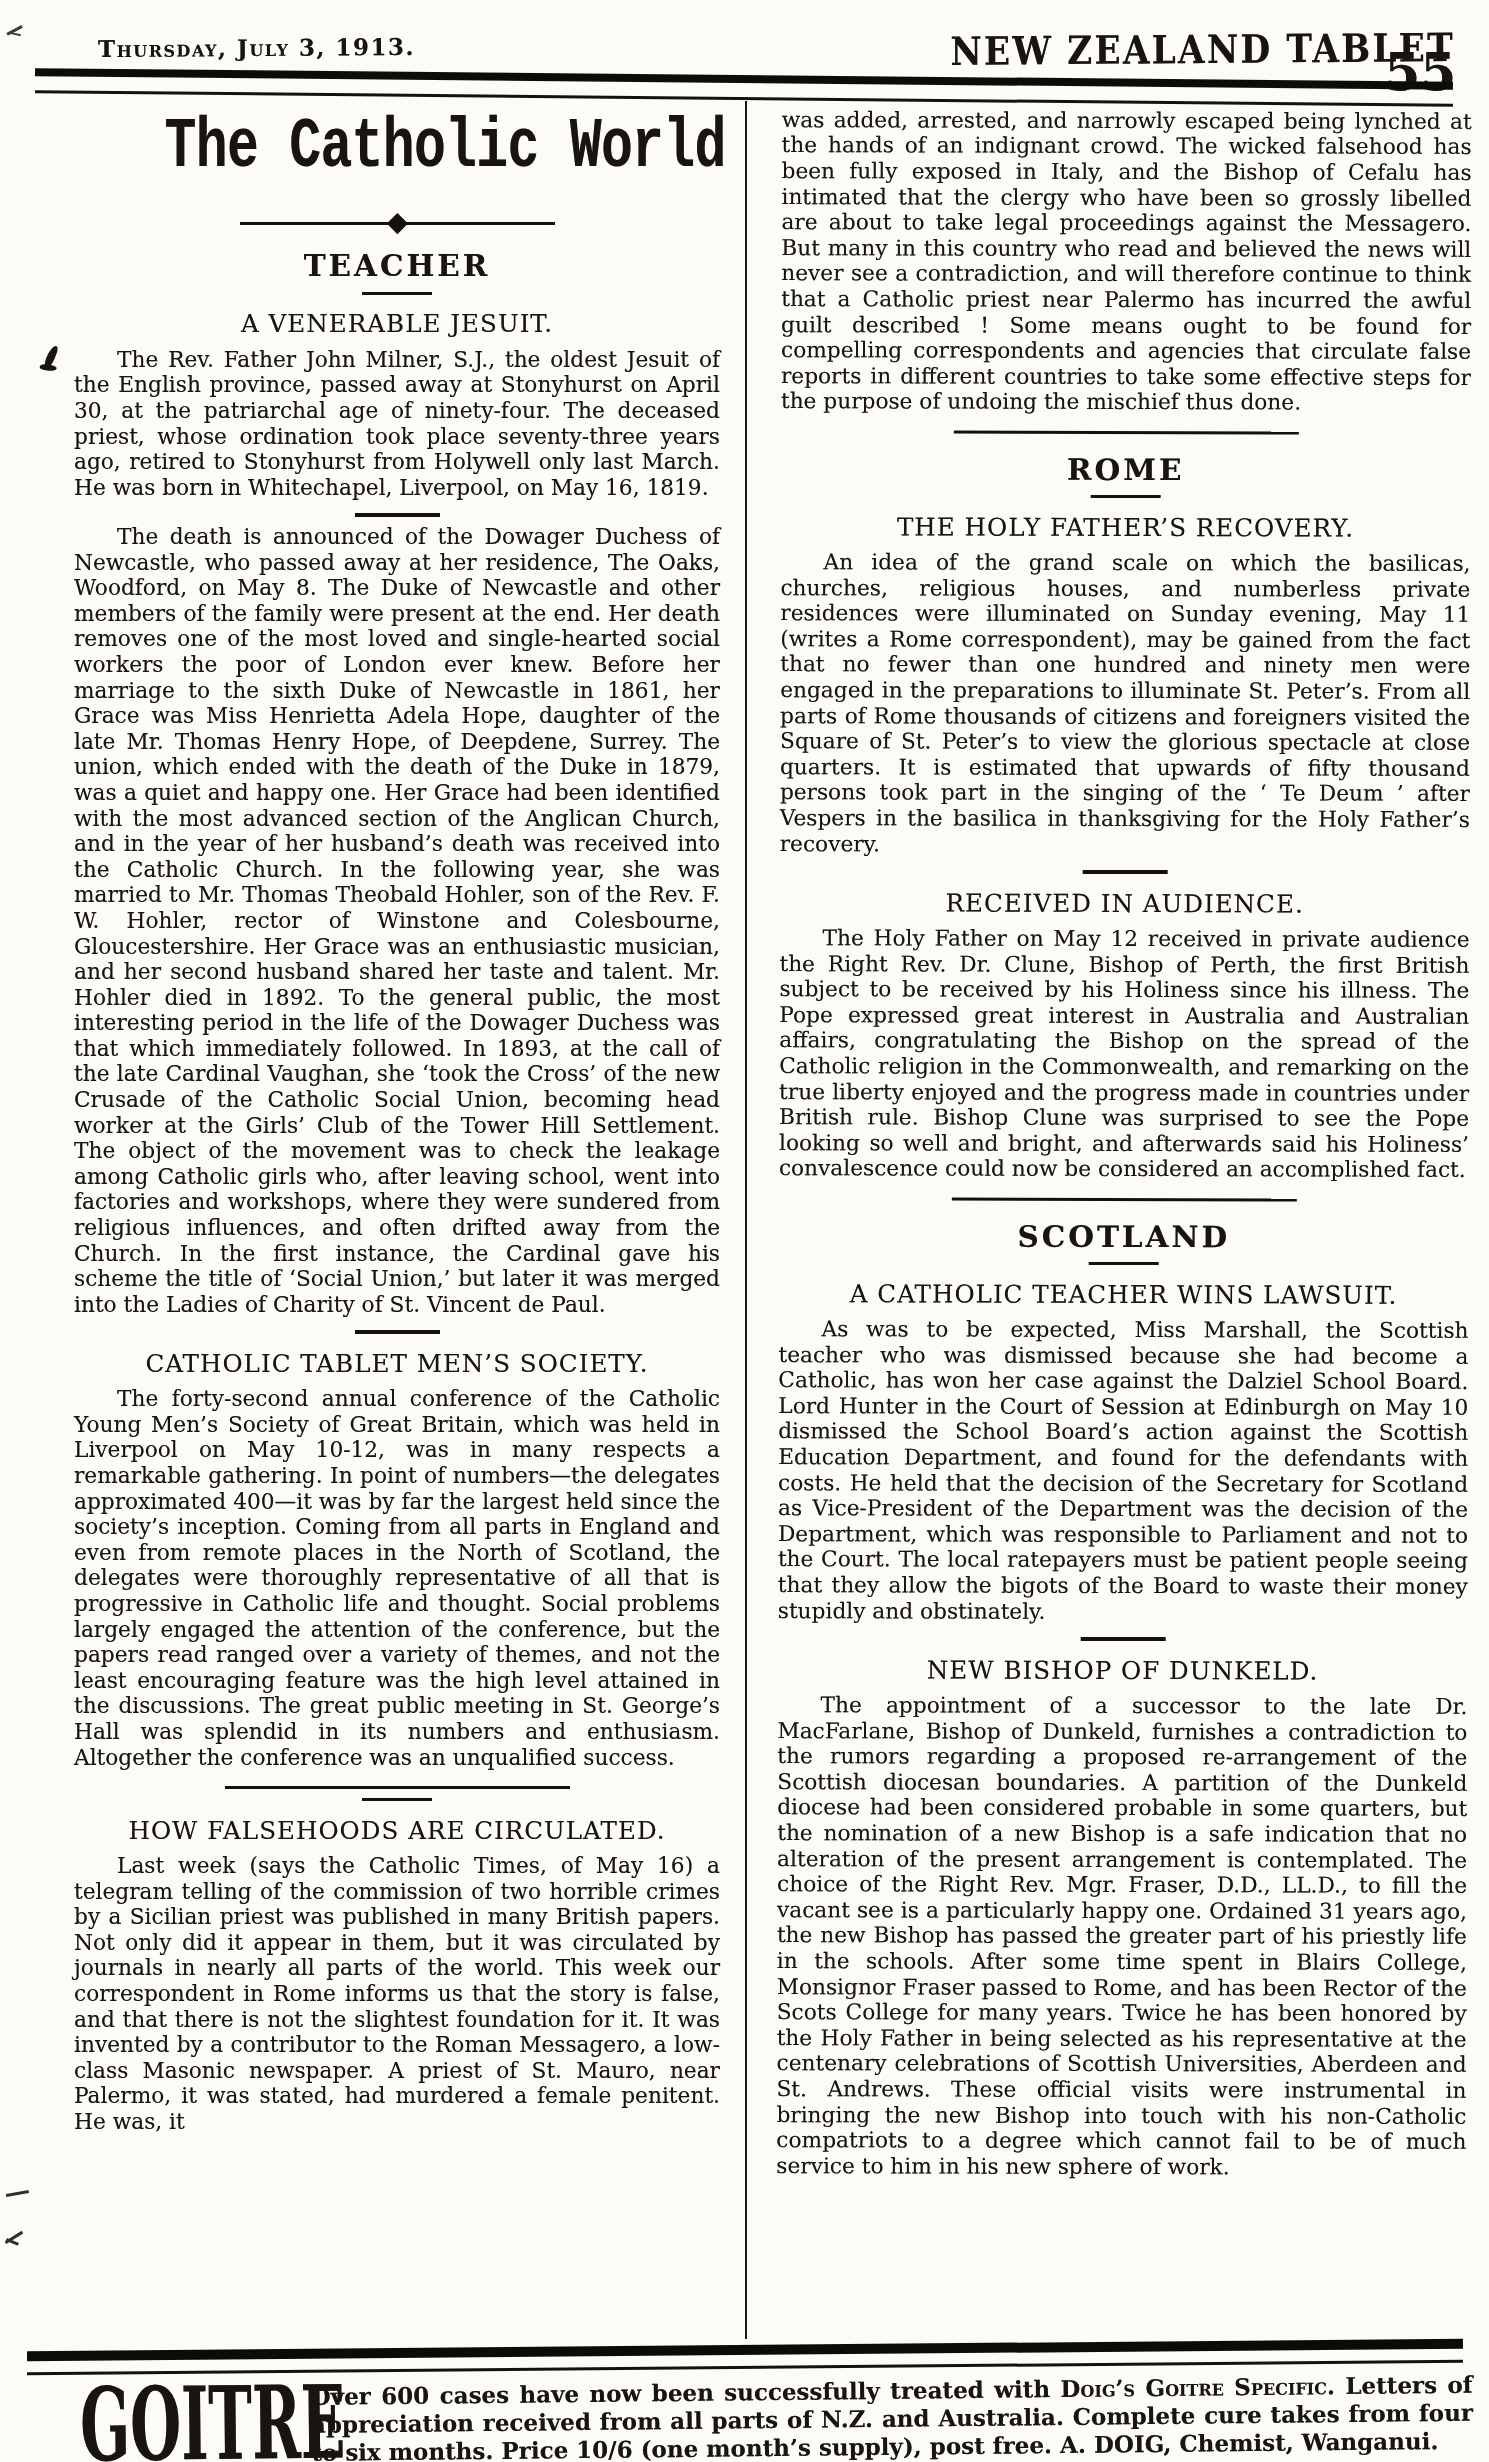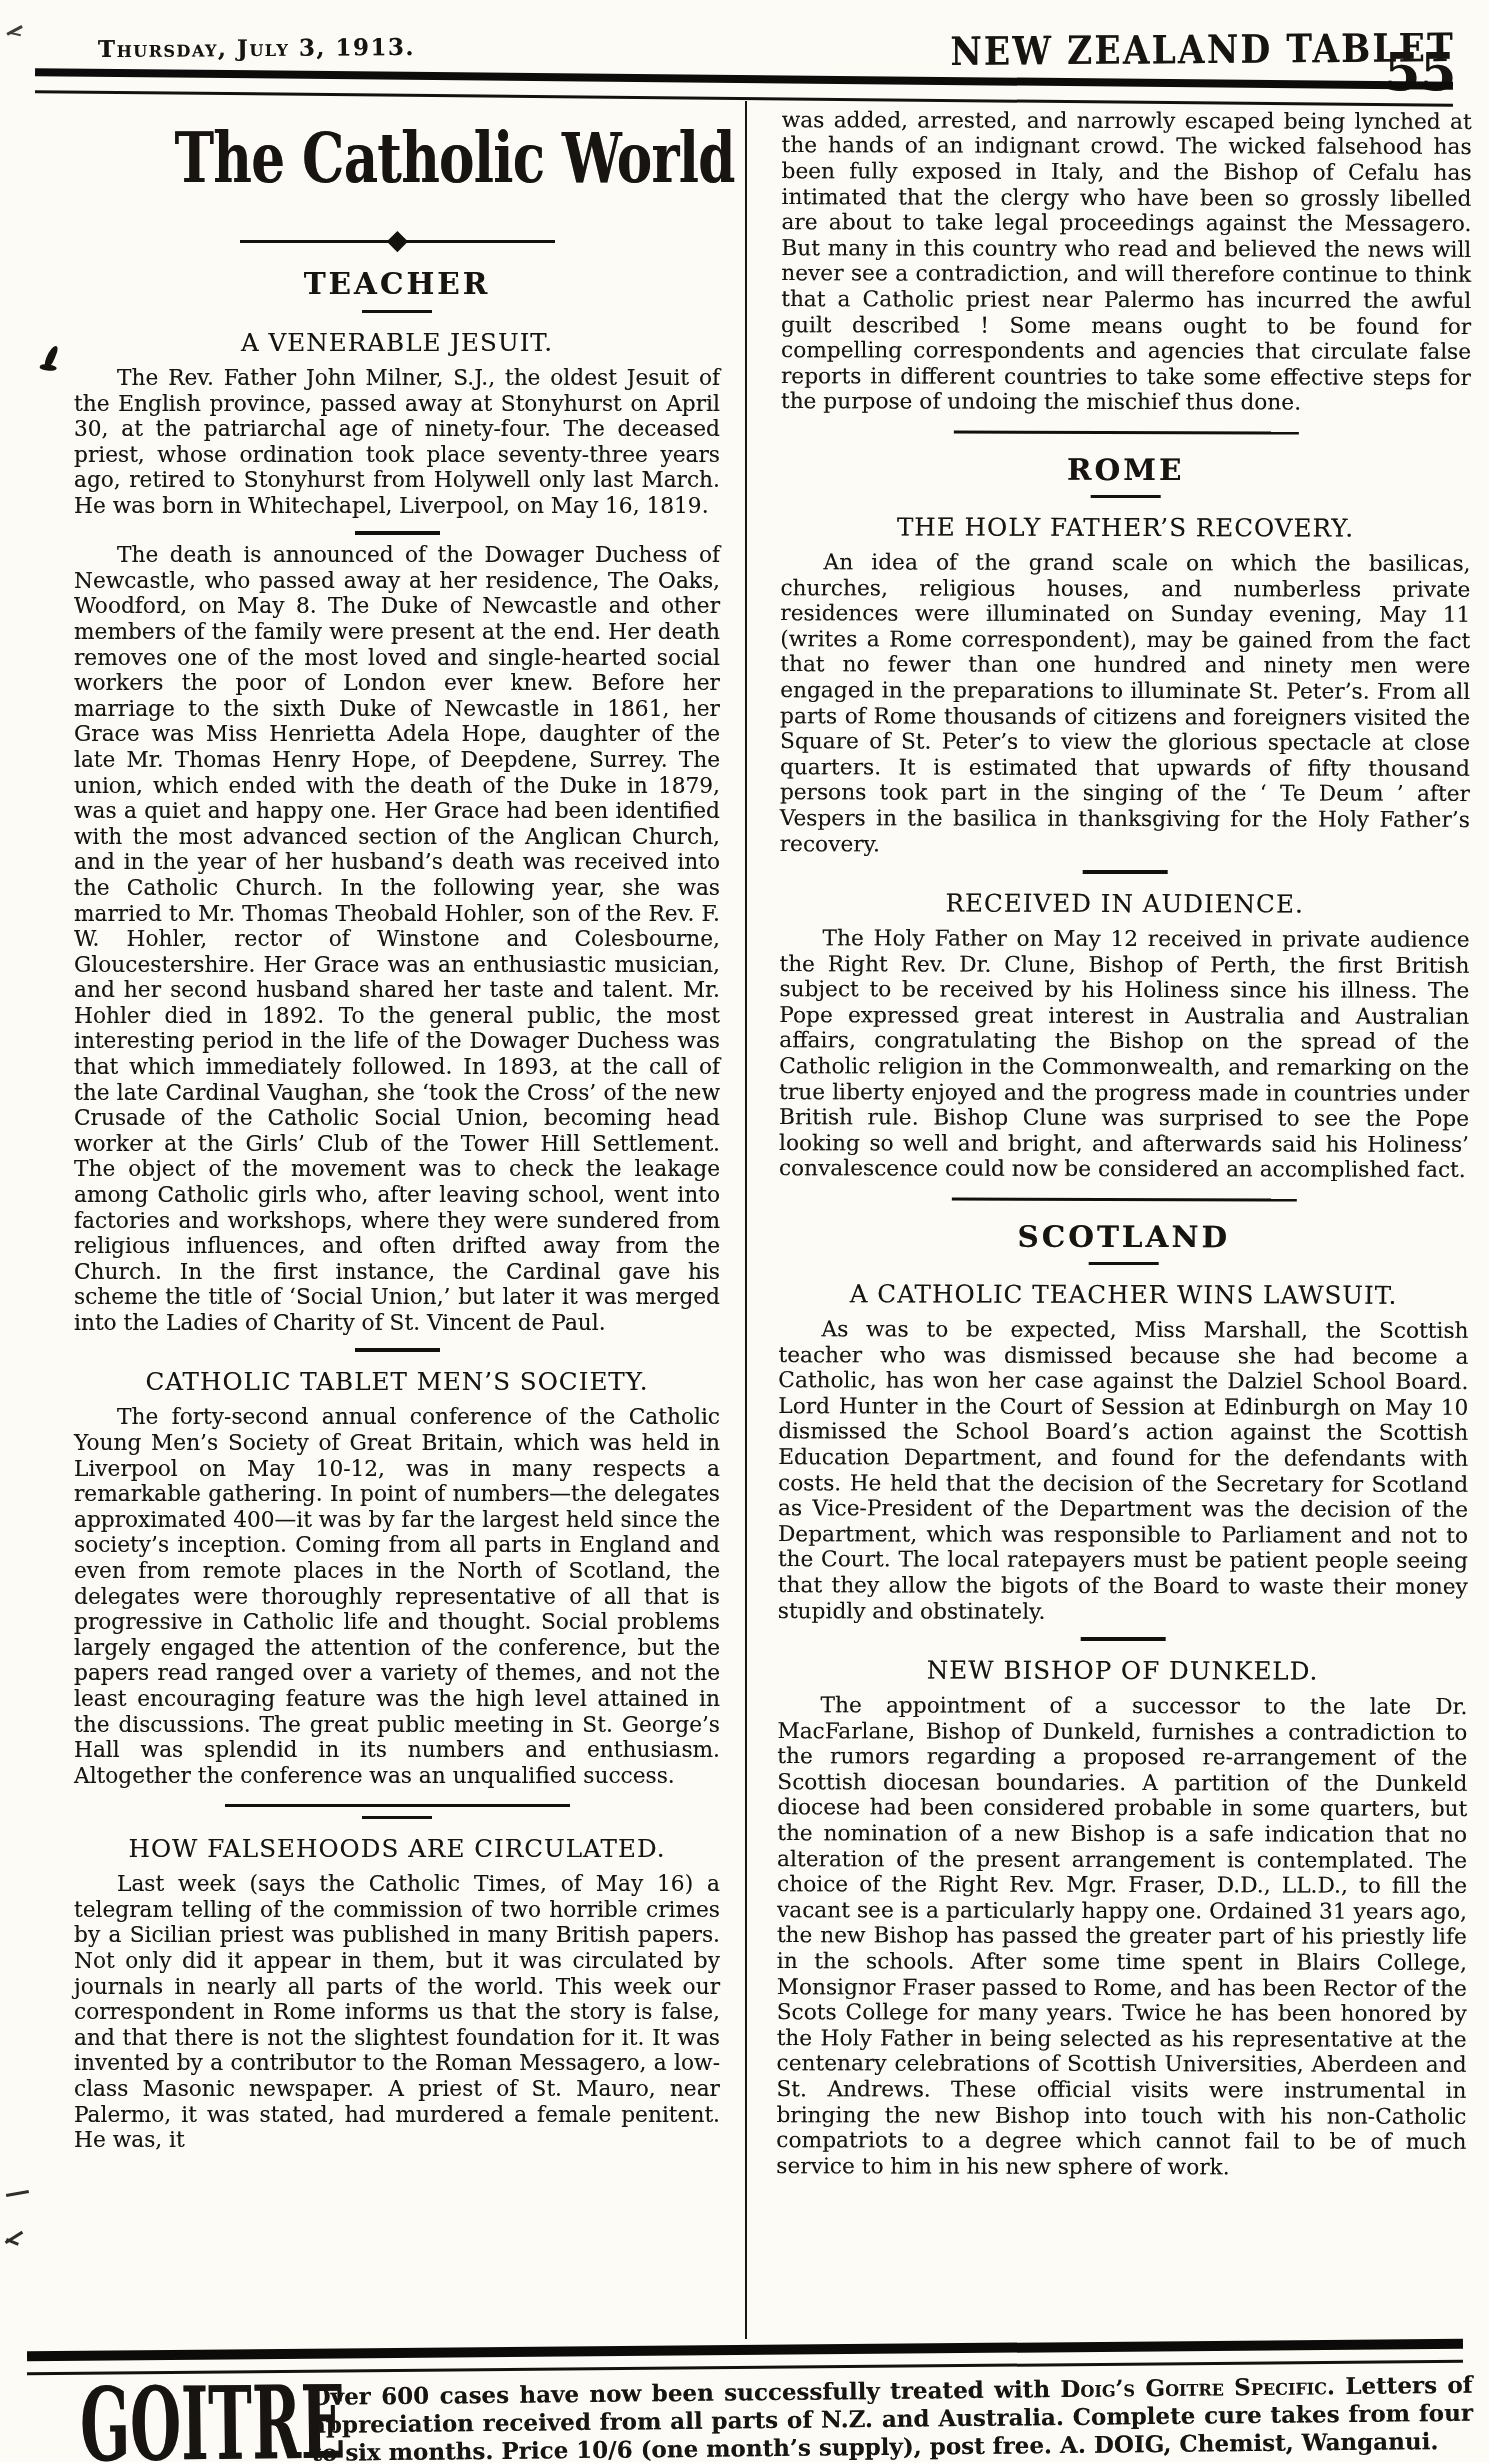--- a/index.html
+++ b/index.html
@@ -25,21 +25,21 @@
     font-size:52px; font-weight:bold;
   }
   .hdr-rule-thick { position:absolute; left:35px; top:75px; width:1418px; height:7.9px; background:#0d0c0a; transform:rotate(0.55deg); }
   .hdr-rule-thin  { position:absolute; left:35px; top:97px; width:1418px; height:2.5px;  background:#14120f; transform:rotate(0.55deg); }
 
   
   .vdivider { position:absolute; left:745px; top:101px; width:1.5px; height:2238px; background:#191714; }
   .colL { position:absolute; left:74px;  top:104px; width:646px; }
   .colR { position:absolute; left:779px; top:101px; width:690px; transform:rotate(0.15deg); }
 
-  .main-title { text-align:center; margin:12px; line-height:84px; white-space:nowrap; }
+  .main-title { text-align:center; margin:2px; line-height:84px; white-space:nowrap;font-family:Liberation Mono, monospace; }
   .main-title > span { display:inline-block; font-size:70px; font-weight:bold; letter-spacing:-1px; transform:scaleX(.76); }
 
   .ornament { display:flex; align-items:center; justify-content:center; width:315px; margin:9.8px auto 0; }
   .ornament .line { flex:1; height:3px; background:#14110e; }
   .ornament .diamond { width:14.8px; height:14.8px; background:#14110e; transform:rotate(45deg); margin:0 -5.9px; z-index:1; }
 
   .country { text-align:center; font-size:29.5px; font-weight:bold; letter-spacing:3px; margin-top:19.7px; line-height:32.5px; }
   .subrule { width:70px; height:3px; background:#15120f; margin:8.9px auto 0; }
   .art-title { text-align:center; font-size:24.6px; letter-spacing:1px; line-height:31.5px; margin-top:13.8px; }
   .art-rule { width:85px; height:3.9px; background:#131109; margin:12.8px auto 0; }

